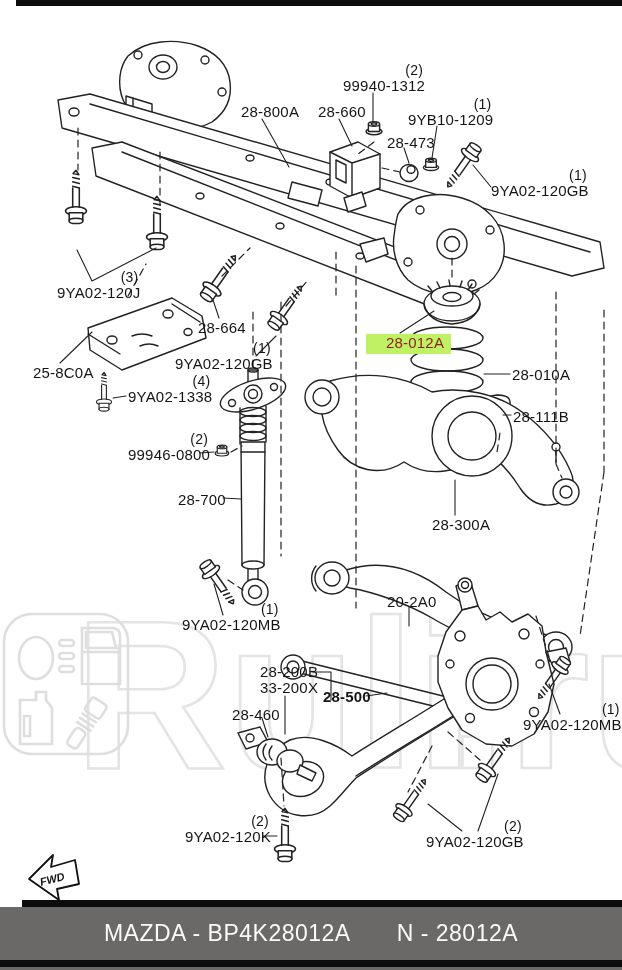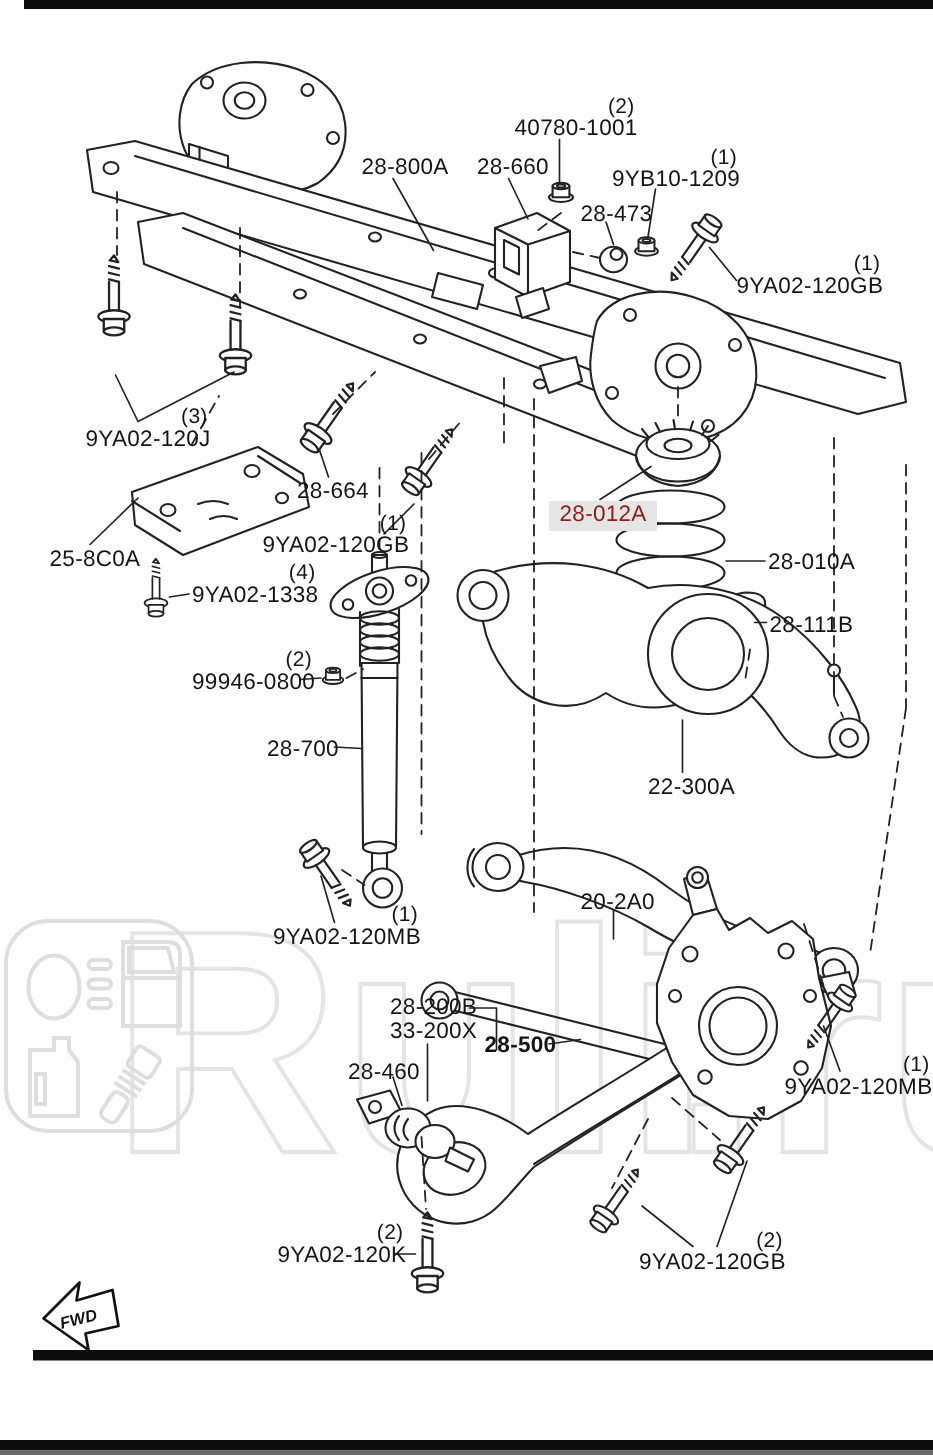--- a/index.html
+++ b/index.html
@@ -4,21 +4,21 @@
 <style>
   html,body{margin:0;padding:0;background:#fff;}
   #screen{position:relative;width:622px;height:970px;background:#fff;overflow:hidden;
           font-family:"Liberation Sans",sans-serif;}
   .bar{position:absolute;background:#0d0d0d;}
   #diagram-svg{position:absolute;left:0;top:0;}
   #labels-layer{position:absolute;left:0;top:0;width:622px;height:970px;}
   .part-label{position:absolute;font-size:15px;color:#151515;white-space:nowrap;
               letter-spacing:.2px;cursor:pointer;line-height:1.1;}
   .part-label .qty{position:absolute;top:-15px;right:2px;font-size:14px;}
-  .part-label.hl{background:#e5e5e5;color:#8e1d12;padding:1px 7px 2px 7px;}
+  .part-label.hl{background:#bef264;color:#8e1d12;padding:1px 7px 2px 20px;}
   #footer-bar{position:absolute;left:0;top:907px;width:622px;height:53px;background:#6b6968;
               display:flex;align-items:center;justify-content:center;gap:46px;}
   #footer-bar span{font-size:23px;color:#fafafa;letter-spacing:.5px;}
   #footer-rule{position:absolute;left:0;top:960px;width:622px;height:7px;background:#0d0d0d;}
   #footer-tail{position:absolute;left:0;top:967px;width:622px;height:3px;background:#6b6968;}
 </style>
 </head>
 <body>
 
 <div id="screen">
@@ -284,45 +284,49 @@
       </g>
 
       <g>
         <path fill="#fff" stroke="#111" stroke-width="1.8" d="M29,879 L53,855 L51,867 L75,860 L79,884 L57,889 L59,900 Z"></path>
         <text transform="translate(41,886) rotate(-14)" font-size="11" font-style="italic" font-weight="bold" fill="#111" stroke="none">FWD</text>
       </g>
     </g>
   </svg>
 
   <div id="labels-layer">
-      <div class="part-label" style="left: 343px; top: 78px;"><span class="qty">(2)</span><span>40780-1001</span></div>
+      <div class="part-label" style="left: 343px; top: 78px;"><span class="qty">(2)</span><span>99940-1312</span></div>
       <div class="part-label" style="left: 241px; top: 104px;"><span>28-800A</span></div>
       <div class="part-label" style="left: 318px; top: 104px;"><span>28-660</span></div>
       <div class="part-label" style="left: 408px; top: 112px;"><span class="qty">(1)</span><span>9YB10-1209</span></div>
       <div class="part-label" style="left: 387px; top: 135px;"><span>28-473</span></div>
       <div class="part-label" style="left: 491px; top: 183px;"><span class="qty">(1)</span><span>9YA02-120GB</span></div>
       <div class="part-label" style="left: 57px; top: 285px;"><span class="qty">(3)</span><span>9YA02-120J</span></div>
       <div class="part-label" style="left: 198px; top: 320px;"><span>28-664</span></div>
       <div class="part-label" style="left: 175px; top: 356px;"><span class="qty">(1)</span><span>9YA02-120GB</span></div>
       <div class="part-label" style="left: 33px; top: 365px;"><span>25-8C0A</span></div>
       <div class="part-label" style="left: 128px; top: 389px;"><span class="qty">(4)</span><span>9YA02-1338</span></div>
       <div class="part-label" style="left: 128px; top: 447px;"><span class="qty">(2)</span><span>99946-0800</span></div>
       <div class="part-label hl" style="left: 366px; top: 334px;"><span>28-012A</span></div>
       <div class="part-label" style="left: 512px; top: 367px;"><span>28-010A</span></div>
       <div class="part-label" style="left: 513px; top: 409px;"><span>28-111B</span></div>
       <div class="part-label" style="left: 178px; top: 492px;"><span>28-700</span></div>
-      <div class="part-label" style="left: 432px; top: 517px;"><span>22-300A</span></div>
+      <div class="part-label" style="left: 432px; top: 517px;"><span>28-300A</span></div>
       <div class="part-label" style="left: 182px; top: 617px;"><span class="qty">(1)</span><span>9YA02-120MB</span></div>
       <div class="part-label" style="left: 387px; top: 594px;"><span>20-2A0</span></div>
       <div class="part-label" style="left: 260px; top: 664px;"><span>28-200B</span></div>
       <div class="part-label" style="left: 260px; top: 680px;"><span>33-200X</span></div>
       <div class="part-label" style="left: 323px; top: 689px; font-weight: bold;"><span>28-500</span></div>
       <div class="part-label" style="left: 232px; top: 707px;"><span>28-460</span></div>
       <div class="part-label" style="left: 523px; top: 717px;"><span class="qty">(1)</span><span>9YA02-120MB</span></div>
       <div class="part-label" style="left: 185px; top: 829px;"><span class="qty">(2)</span><span>9YA02-120K</span></div>
       <div class="part-label" style="left: 426px; top: 834px;"><span class="qty">(2)</span><span>9YA02-120GB</span></div>
     </div>
 
   <div class="bar" style="left:22px;top:900px;width:600px;height:7px"></div>
 
+  <div id="footer-bar">
+    <span>MAZDA - BP4K28012A</span>
+    <span>N - 28012A</span>
+  </div>
   <div id="footer-rule"></div>
   <div id="footer-tail"></div>
 </div>
 
 </body></html>

